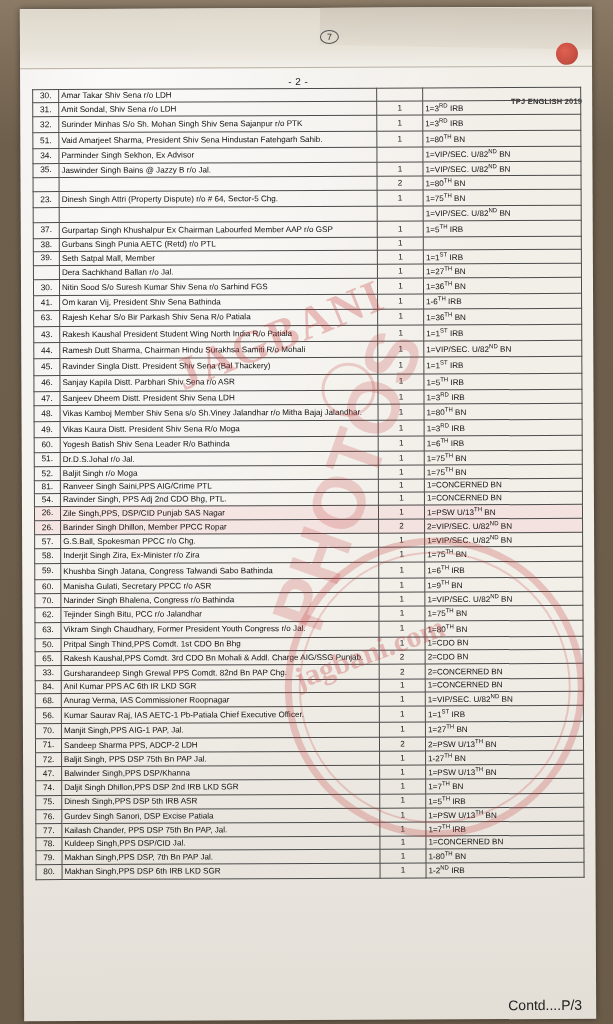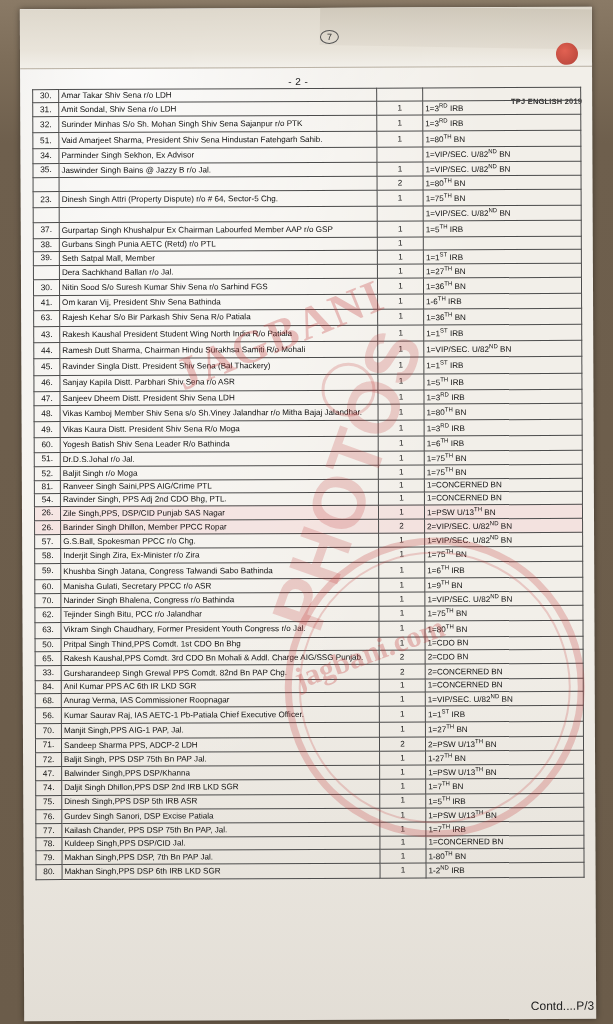--- a/index.html
+++ b/index.html
@@ -149,22 +149,22 @@
     pointer-events:none;
   }
   .stamp-small {
     position:absolute; left:300px; top:355px;
     width: 54px; height: 54px;
     border: 3px solid rgba(196,60,60,.22);
     border-radius:50%;
     pointer-events:none;
   }
   .footer-note {
-    position:absolute; right:2px; bottom:6px;
-    font-size:12px; color:#222;
+    position:absolute; right:14px; bottom:6px;
+    font-size:14px; color:#222;
   }
 </style>
 </head>
 <body>
 
 <div id="page">
   <div class="bg"></div>
 
   <div class="paper">
     <div class="topsheet"></div>

